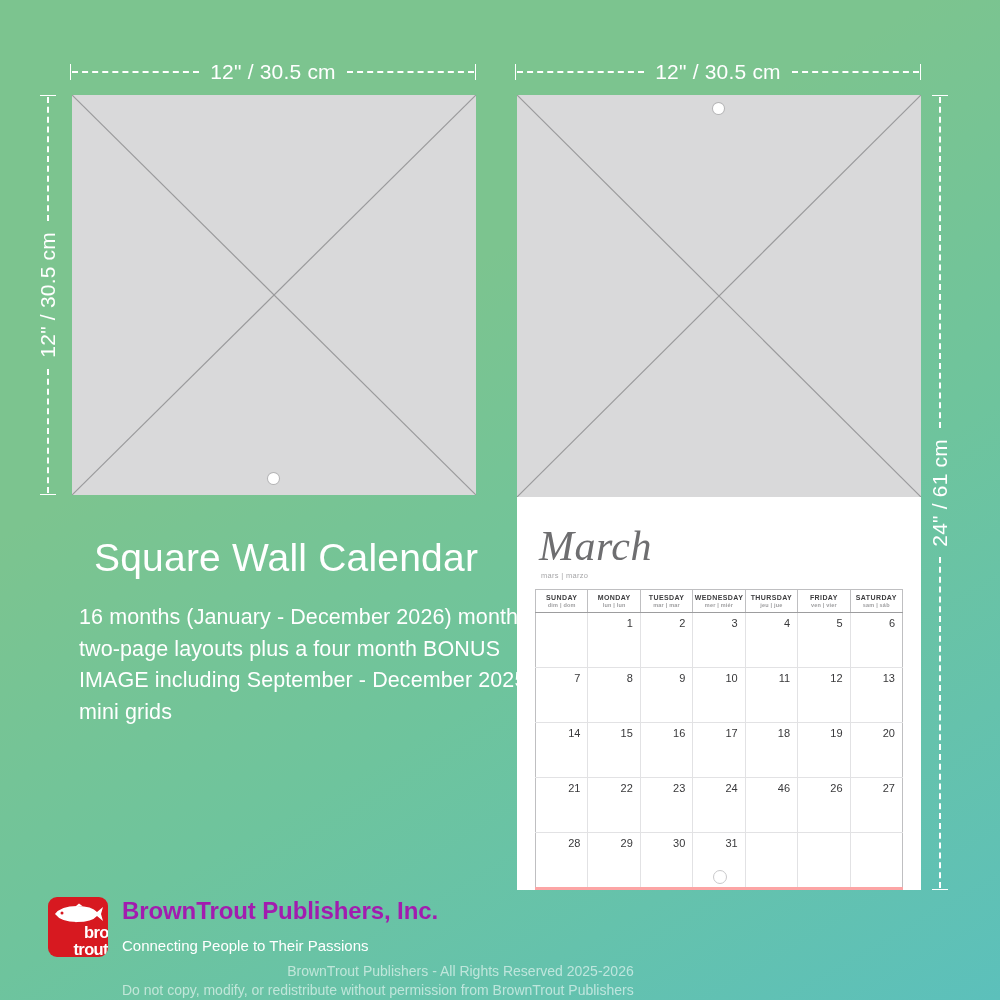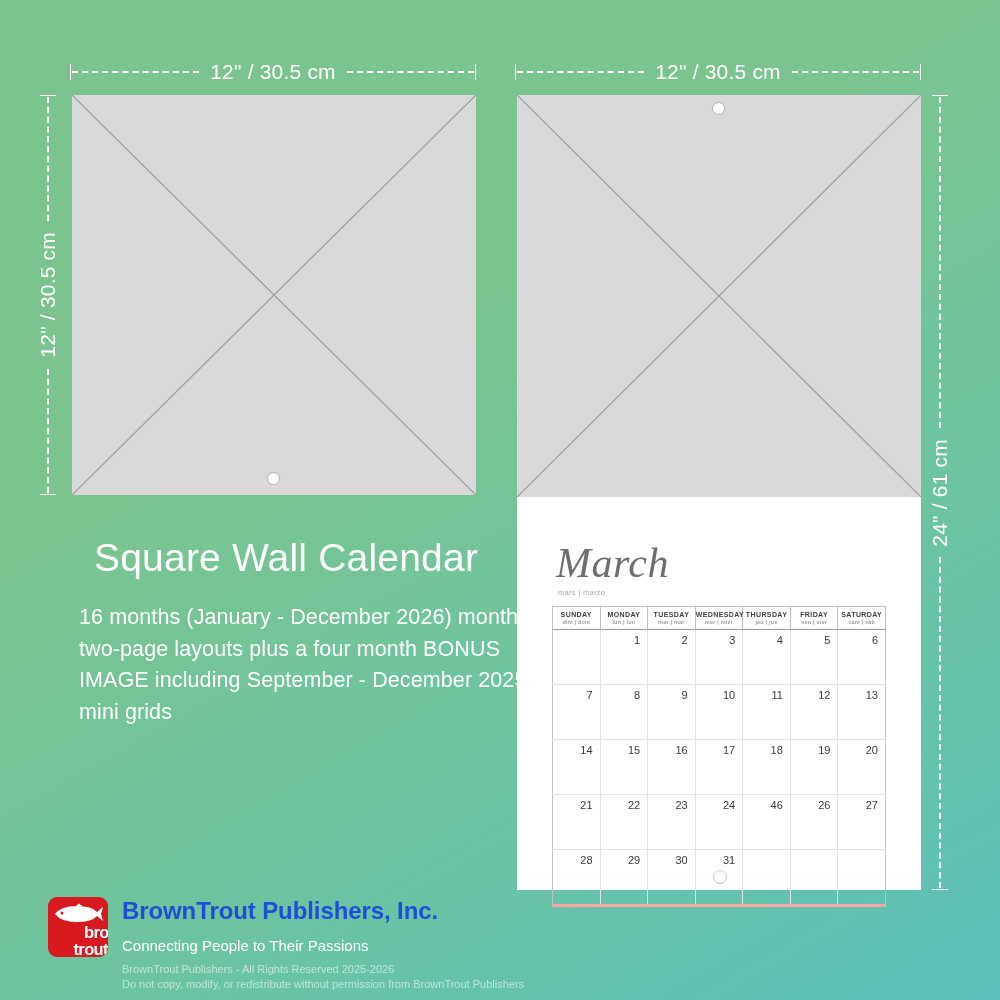--- a/index.html
+++ b/index.html
@@ -97,21 +97,21 @@
     border-radius: 50%;
     border: 1px solid #c9c9cb;
     background: transparent;
   }
 
   
   .cal-page {
     position: absolute;
     background: #ffffff;
     box-sizing: border-box;
-    padding: 17px;
+    padding: 0;
   }
   .cal-month {
     font-family: "Liberation Serif", serif;
     font-size: 42px;
     font-style: italic;
     color: #6e6e70;
     letter-spacing: 0.5px;
     line-height: 1;
     margin: 28px 0 0 22px;
   }
@@ -208,38 +208,39 @@
     text-align: center;
     letter-spacing: -0.6px;
     line-height: 0.98;
     font-size: 16.5px;
   }
   .logo .logo-word.w1 { top: 27px; margin-left: 36px; }
   .logo .logo-word.w2 { top: 44px; text-align: right; }
 
   .foot-text { margin-left: 14px; padding-top: 1px; }
   .foot-title {
-    color: #1d4ed8;
+    color: #a21caf;
     font-size: 24px;
     font-weight: 700;
     letter-spacing: -0.1px;
     line-height: 1.12;
   }
   .foot-tag {
     color: #ffffff;
     font-size: 15px;
     font-weight: 400;
     line-height: 1.3;
     margin-top: 11px;
   }
   .foot-legal {
     color: rgba(255,255,255,0.58);
-    font-size: 11px;
+    font-size: 14px;
     line-height: 1.3;
     margin-top: 7px;
+    text-align: right;
   }
 </style>
 </head>
 <body>
 
 <div class="rule-h" style="left:70px; top:60px; width:406px;">
   <span class="cap"></span>
   <span class="dash"></span>
   <span class="dim-label">12" / 30.5 cm</span>
   <span class="dash"></span>

